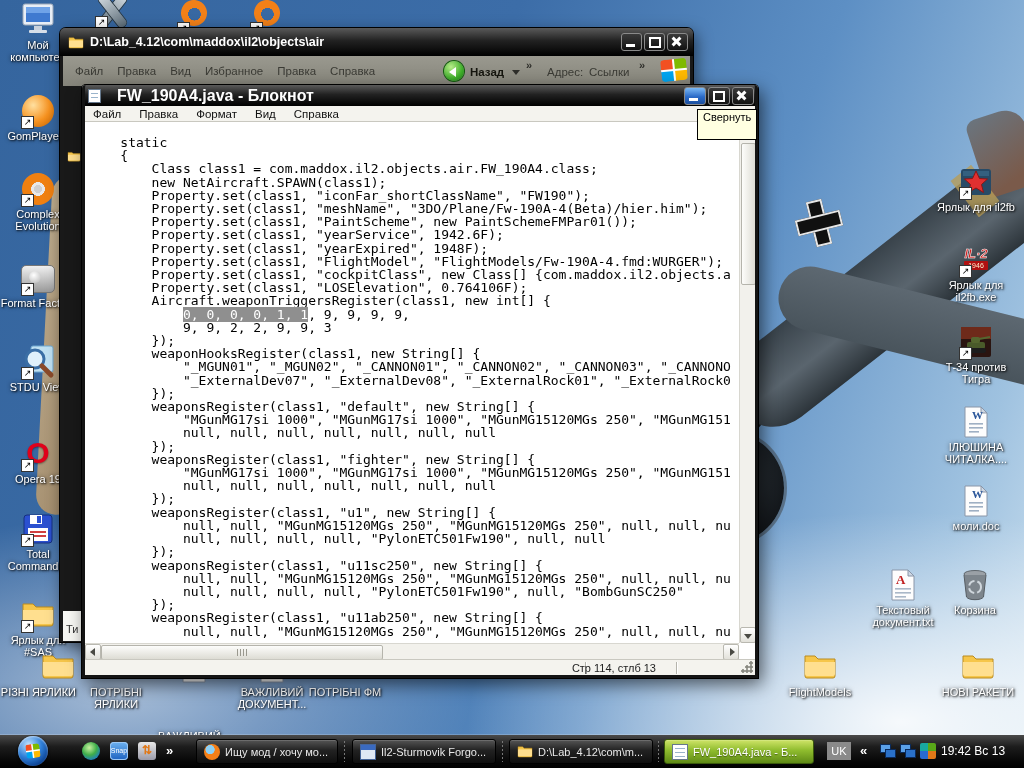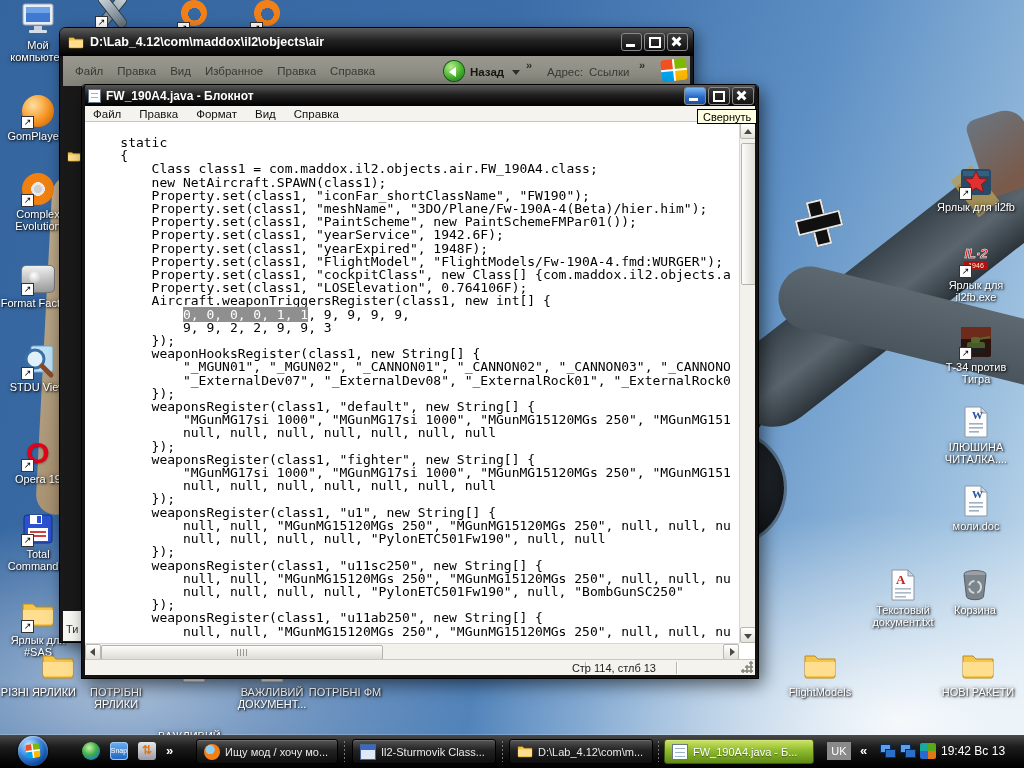--- a/index.html
+++ b/index.html
@@ -95,21 +95,21 @@
       conic-gradient(#7fba00 0 25%, #ffb900 0 50%, #00a4ef 0 75%, #f25022 0);}
   .x-body{position:absolute;left:3px;top:58px;width:627px;height:553px;background:#191919;}
   .x-side-white{position:absolute;left:0px;top:525px;width:20px;height:30px;background:#f8f8f4;
     color:#333;font-size:11px;padding-top:12px;padding-left:3px;box-sizing:border-box;}
   .x-mini-folder{position:absolute;left:4px;top:64px;}
 
   
   .np-win{position:absolute;left:82px;top:85px;width:676px;height:593px;z-index:3;background:#fff;
     box-shadow:0 0 0 1px #000,4px 6px 18px rgba(0,0,0,.6);border-radius:4px 4px 0 0;}
   .np-frame{position:absolute;inset:0;border:3px solid #141414;border-top:none;pointer-events:none;z-index:40;border-radius:4px 4px 0 0;}
-  .np-title{height:21px;border-radius:4px 4px 0 0;font-size:12px;padding-left:6px;gap:5px;}
+  .np-title{height:21px;border-radius:4px 4px 0 0;font-size:16px;padding-left:6px;gap:16px;}
   .np-btns{position:absolute;right:4px;top:2px;display:flex;gap:2px;}
   .np-btn{width:20px;height:16px;}
   .np-btn.blue{background:linear-gradient(#7ab8f5,#2a6ac8 55%,#1c4f9e);}
   .np-menu{position:absolute;left:3px;top:21px;width:670px;height:16px;background:#f4f3ee;border-bottom:1px solid #c9c8c0;
     display:flex;gap:18px;align-items:center;padding-left:8px;box-sizing:border-box;font-size:11.5px;color:#111;}
   .np-text{position:absolute;left:3px;top:38px;width:654px;height:520px;background:#fff;overflow:hidden;}
   .np-text pre{margin:0;padding:13px 0 0 4px;font-family:"DejaVu Sans Mono",monospace;
     font-size:13px;line-height:13.2px;color:#000;white-space:pre;}
   .sel{background:#8f8f8f;color:#fff;}
   .np-vscroll{position:absolute;left:657px;top:38px;width:16px;height:520px;background:#f2f1ec;border-left:1px solid #d8d7d0;box-sizing:border-box;}
@@ -133,21 +133,21 @@
   .st-text{position:absolute;right:99px;top:2px;margin-left:25px;}
   .grip{position:absolute;right:2px;bottom:2px;width:12px;height:12px;
     background:
      radial-gradient(circle at 10px 2px,#8a8a82 1.5px,transparent 2px),
      radial-gradient(circle at 6px 6px,#8a8a82 1.5px,transparent 2px),
      radial-gradient(circle at 10px 6px,#8a8a82 1.5px,transparent 2px),
      radial-gradient(circle at 2px 10px,#8a8a82 1.5px,transparent 2px),
      radial-gradient(circle at 6px 10px,#8a8a82 1.5px,transparent 2px),
      radial-gradient(circle at 10px 10px,#8a8a82 1.5px,transparent 2px);}
   .tooltip{position:absolute;left:697px;top:109px;z-index:4;background:#ffffe1;border:1px solid #000;
-    font-size:11px;color:#000;padding:1px 5px 0;white-space:nowrap;}
+    font-size:11px;color:#000;padding:1px 5px 16px;white-space:nowrap;}
 
   
   .tb{position:absolute;left:0;top:735px;width:1024px;height:33px;z-index:6;
     background:linear-gradient(#4a4a4a,#1d1d1d 35%,#060606 80%,#000);box-shadow:0 -1px 0 rgba(255,255,255,.18);}
   .orb{position:absolute;left:18px;top:1px;width:30px;height:30px;border-radius:50%;
     background:radial-gradient(circle at 35% 28%,#bfe2ff,#2f7fd8 45%,#0a3f8f 78%,#062a60);box-shadow:0 1px 3px #000, inset 0 1px 2px rgba(255,255,255,.6);}
   .orb .flag{position:absolute;left:8px;top:8px;width:14px;height:14px;border-radius:3px;transform:rotate(-8deg);
     background:
       linear-gradient(#fff,#fff) 50% 0/1.5px 100% no-repeat,
       linear-gradient(#fff,#fff) 0 50%/100% 1.5px no-repeat,
@@ -583,21 +583,21 @@
     <span class="ql ql-upd" style="left:138px;">⇅</span>
     <span class="tb-chev" style="left:166px;">»</span>
 
     <div class="task" style="left:196px;width:142px;">
       <span class="mi mi-firefox"></span>
       <span class="tlabel">Ищу мод / хочу мо...</span>
     </div>
     <span class="tsep" style="left:344px;"></span>
     <div class="task" style="left:352px;width:144px;">
       <span class="mi mi-window"></span>
-      <span class="tlabel">Il2-Sturmovik Class...</span>
+      <span class="tlabel">Il2-Sturmovik Forgo...</span>
     </div>
     <span class="tsep" style="left:502px;"></span>
     <div class="task" style="left:509px;width:144px;align-items:center;">
       <span class="mi"><svg width="16" height="14" viewBox="0 0 34 30">
             <path d="M2 6 h10 l3 3 h17 v17 a2 2 0 0 1 -2 2 h-26 a2 2 0 0 1 -2 -2 z" fill="#f6c64a" stroke="#b98a1f"></path>
             <path d="M2 12 h30 v12 a2 2 0 0 1 -2 2 h-26 a2 2 0 0 1 -2 -2 z" fill="#ffdf8f"></path>
           </svg></span>
       <span class="tlabel">D:\Lab_4.12\com\m...</span>
     </div>
     <span class="tsep" style="left:658px;"></span>

